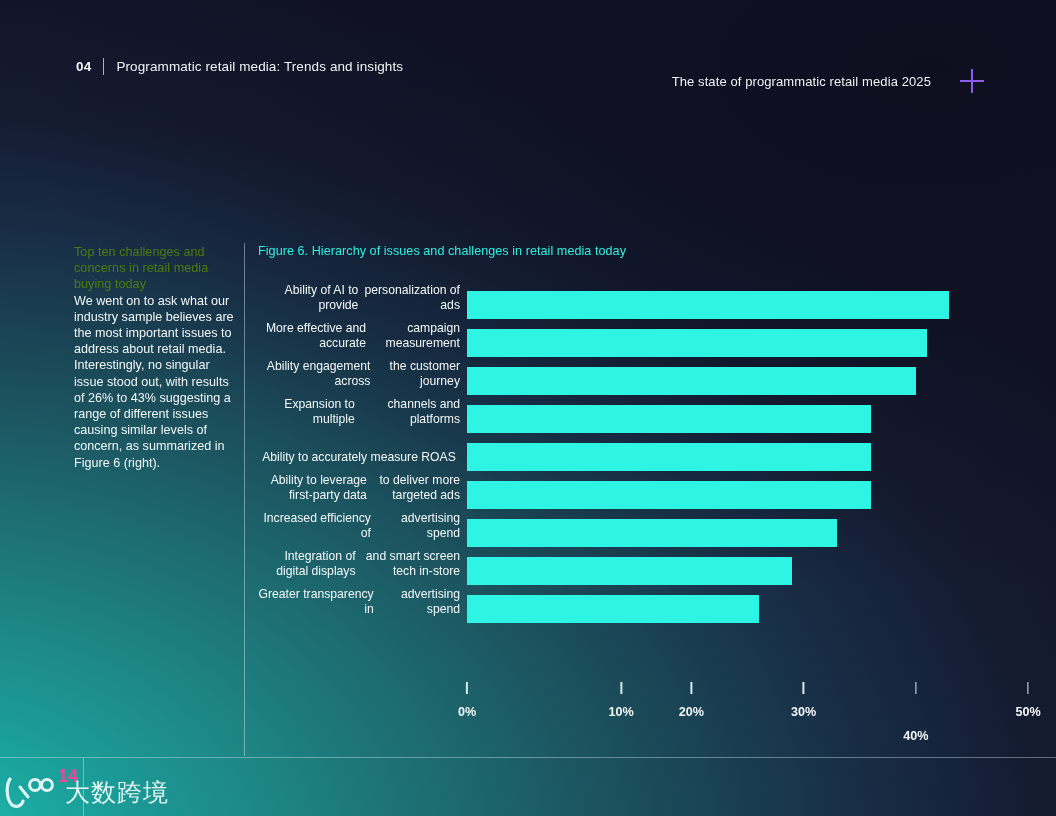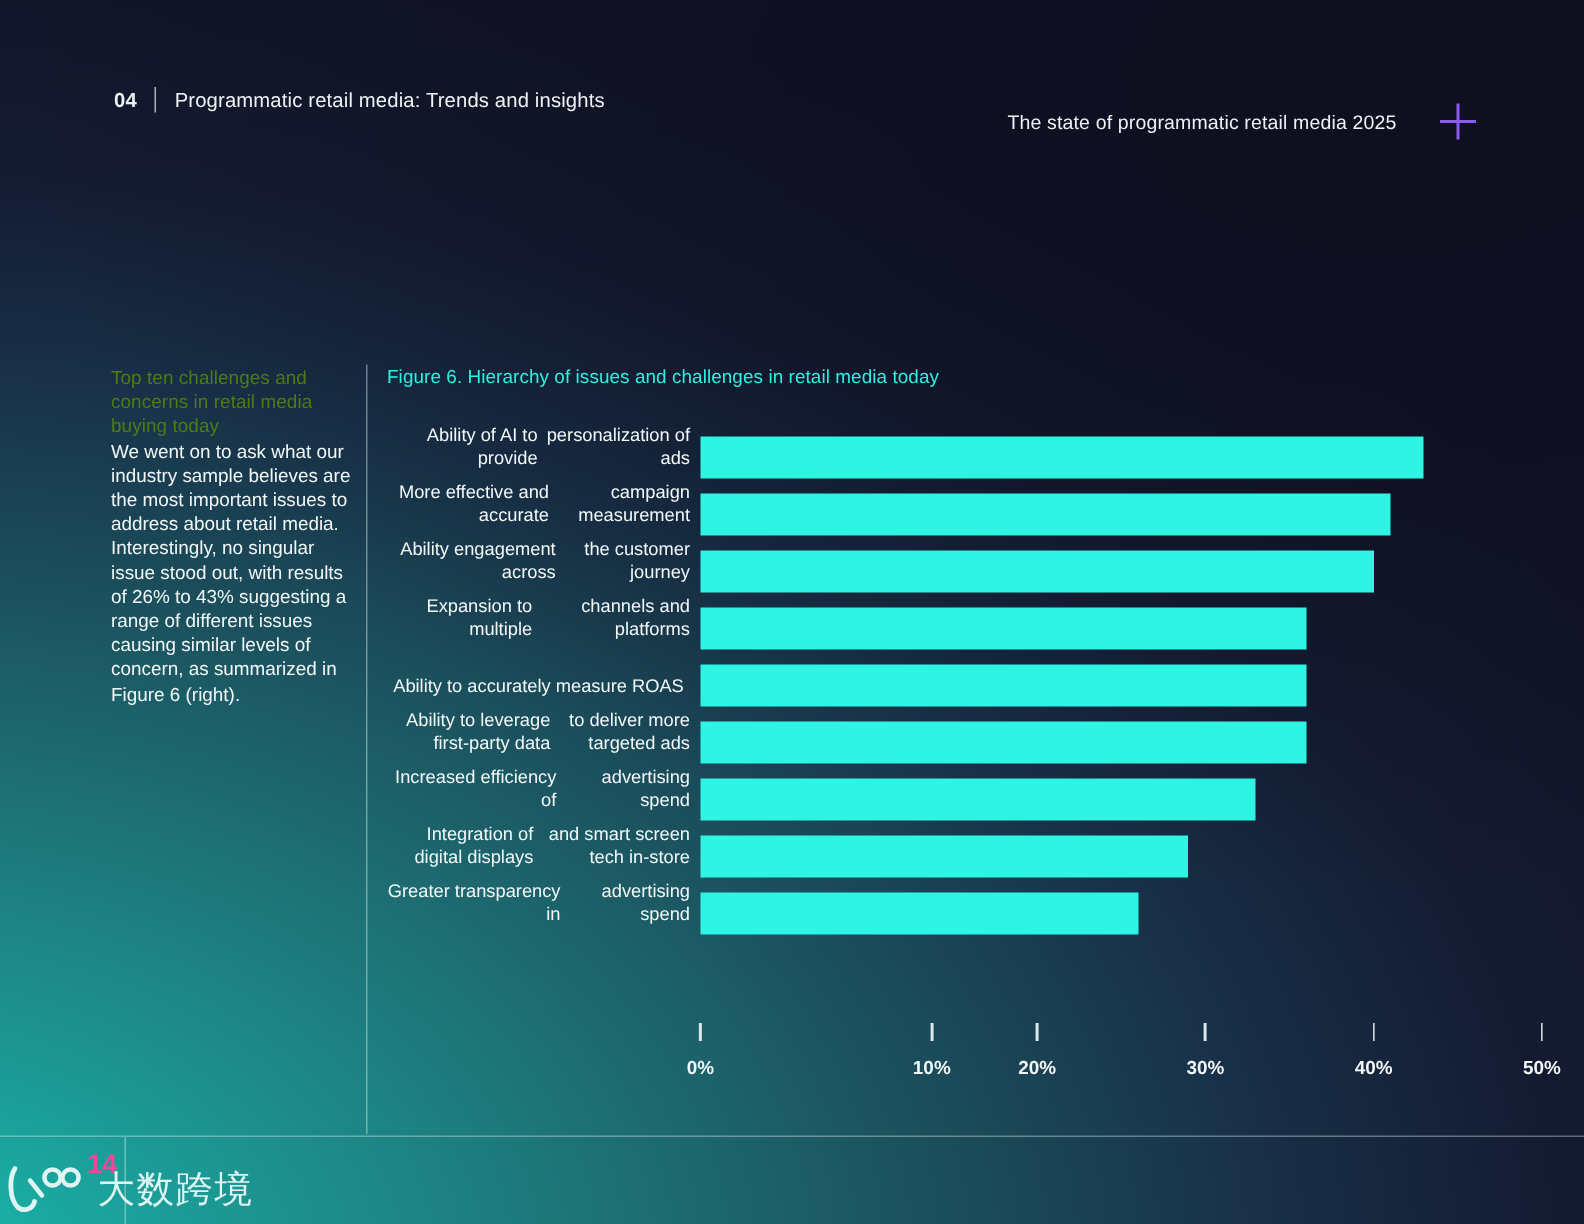--- a/index.html
+++ b/index.html
@@ -187,21 +187,21 @@
       <div class="tick-label">10%</div>
     </div>
     <div class="tick" style="left: 224.4px;">
       <div class="tick-mark"></div>
       <div class="tick-label">20%</div>
     </div>
     <div class="tick" style="left: 336.6px;">
       <div class="tick-mark"></div>
       <div class="tick-label">30%</div>
     </div>
-    <div class="tick" style="left: 448.8px;">
+    <div class="tick" style="left: 448.8px; gap: 24px;">
       <div class="tick-mark"></div>
       <div class="tick-label">40%</div>
     </div>
     <div class="tick" style="left: 561px;">
       <div class="tick-mark"></div>
       <div class="tick-label">50%</div>
     </div>
   </div>
 
 <div class="pagenum">14</div>

